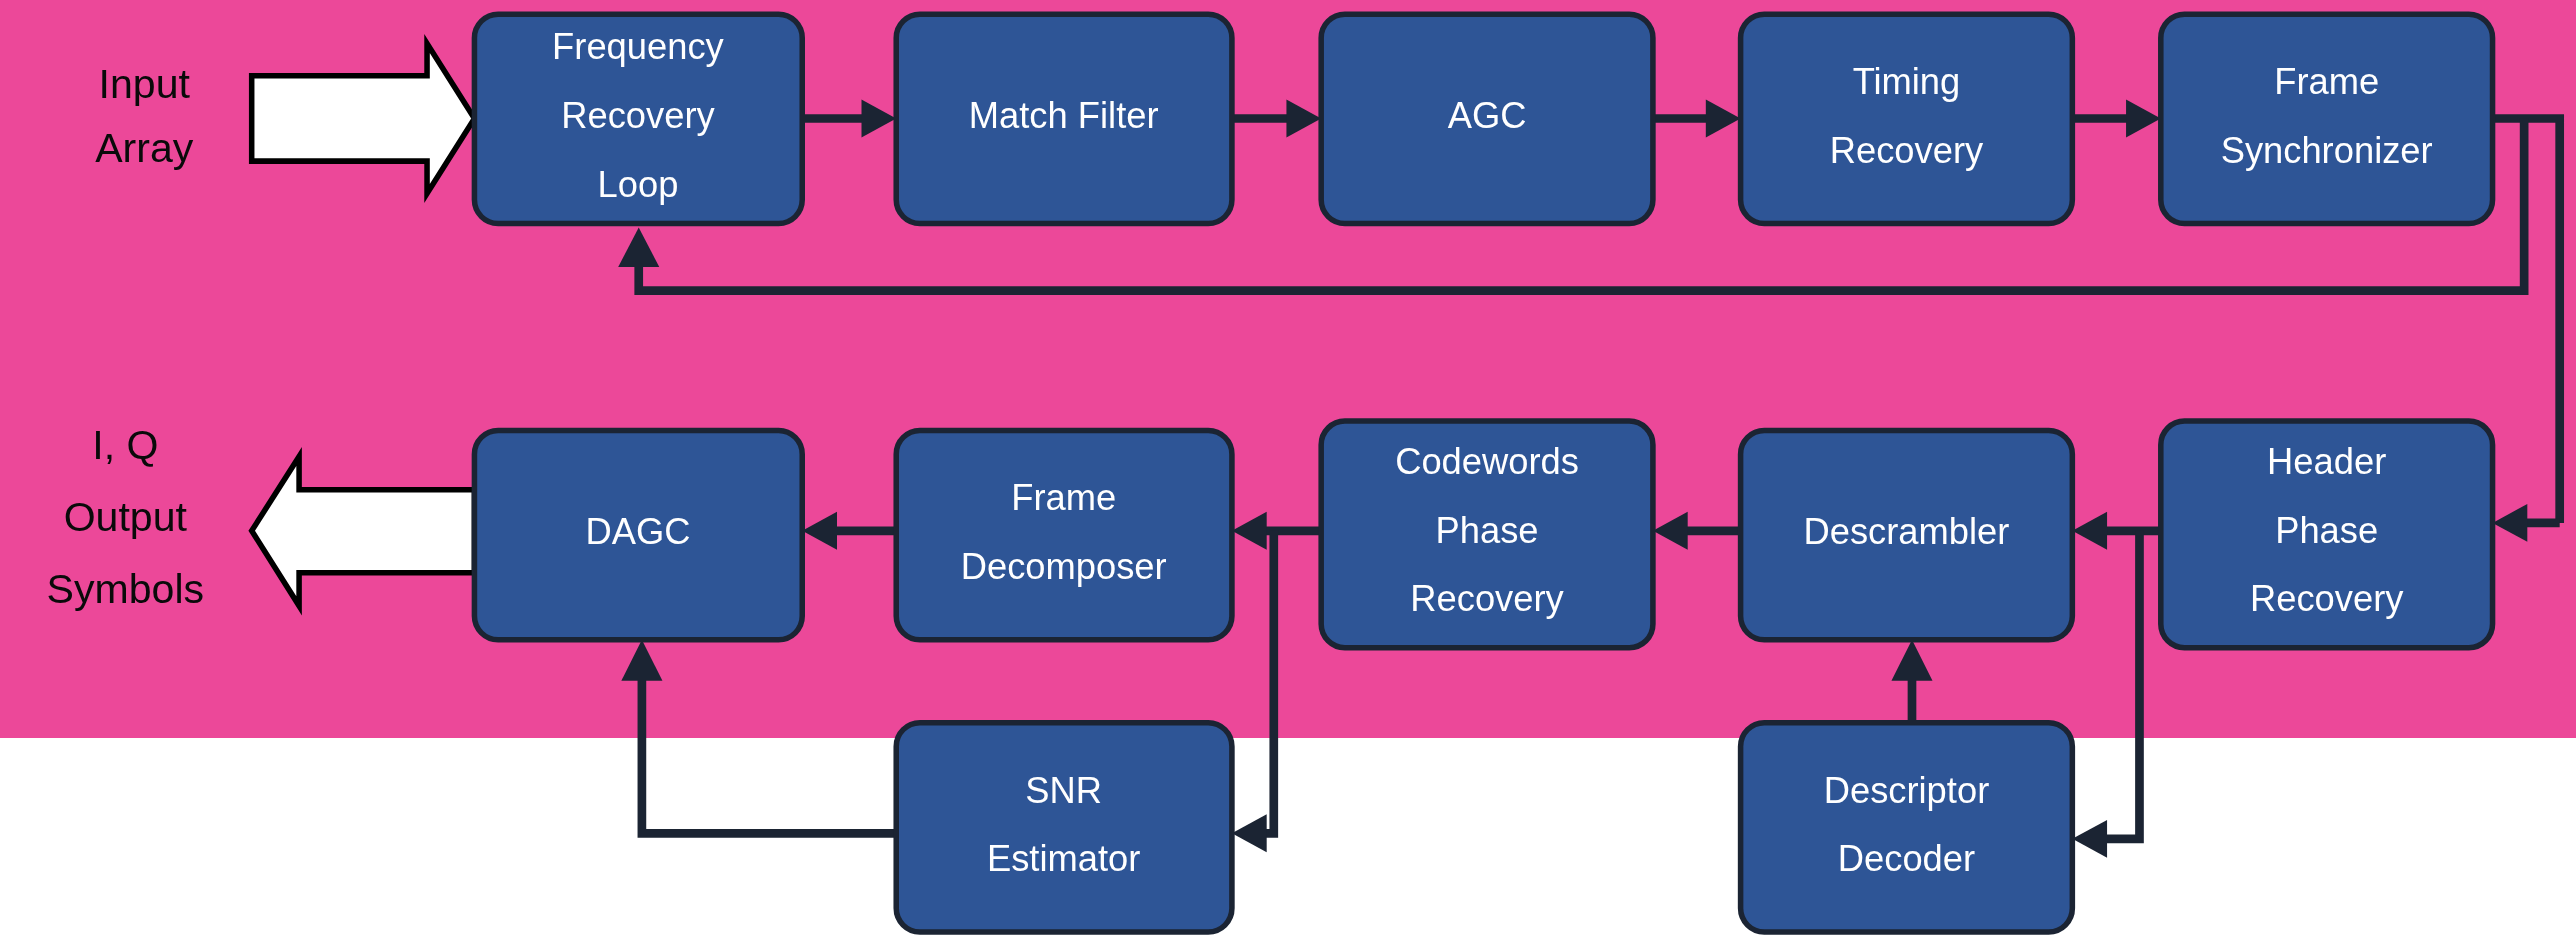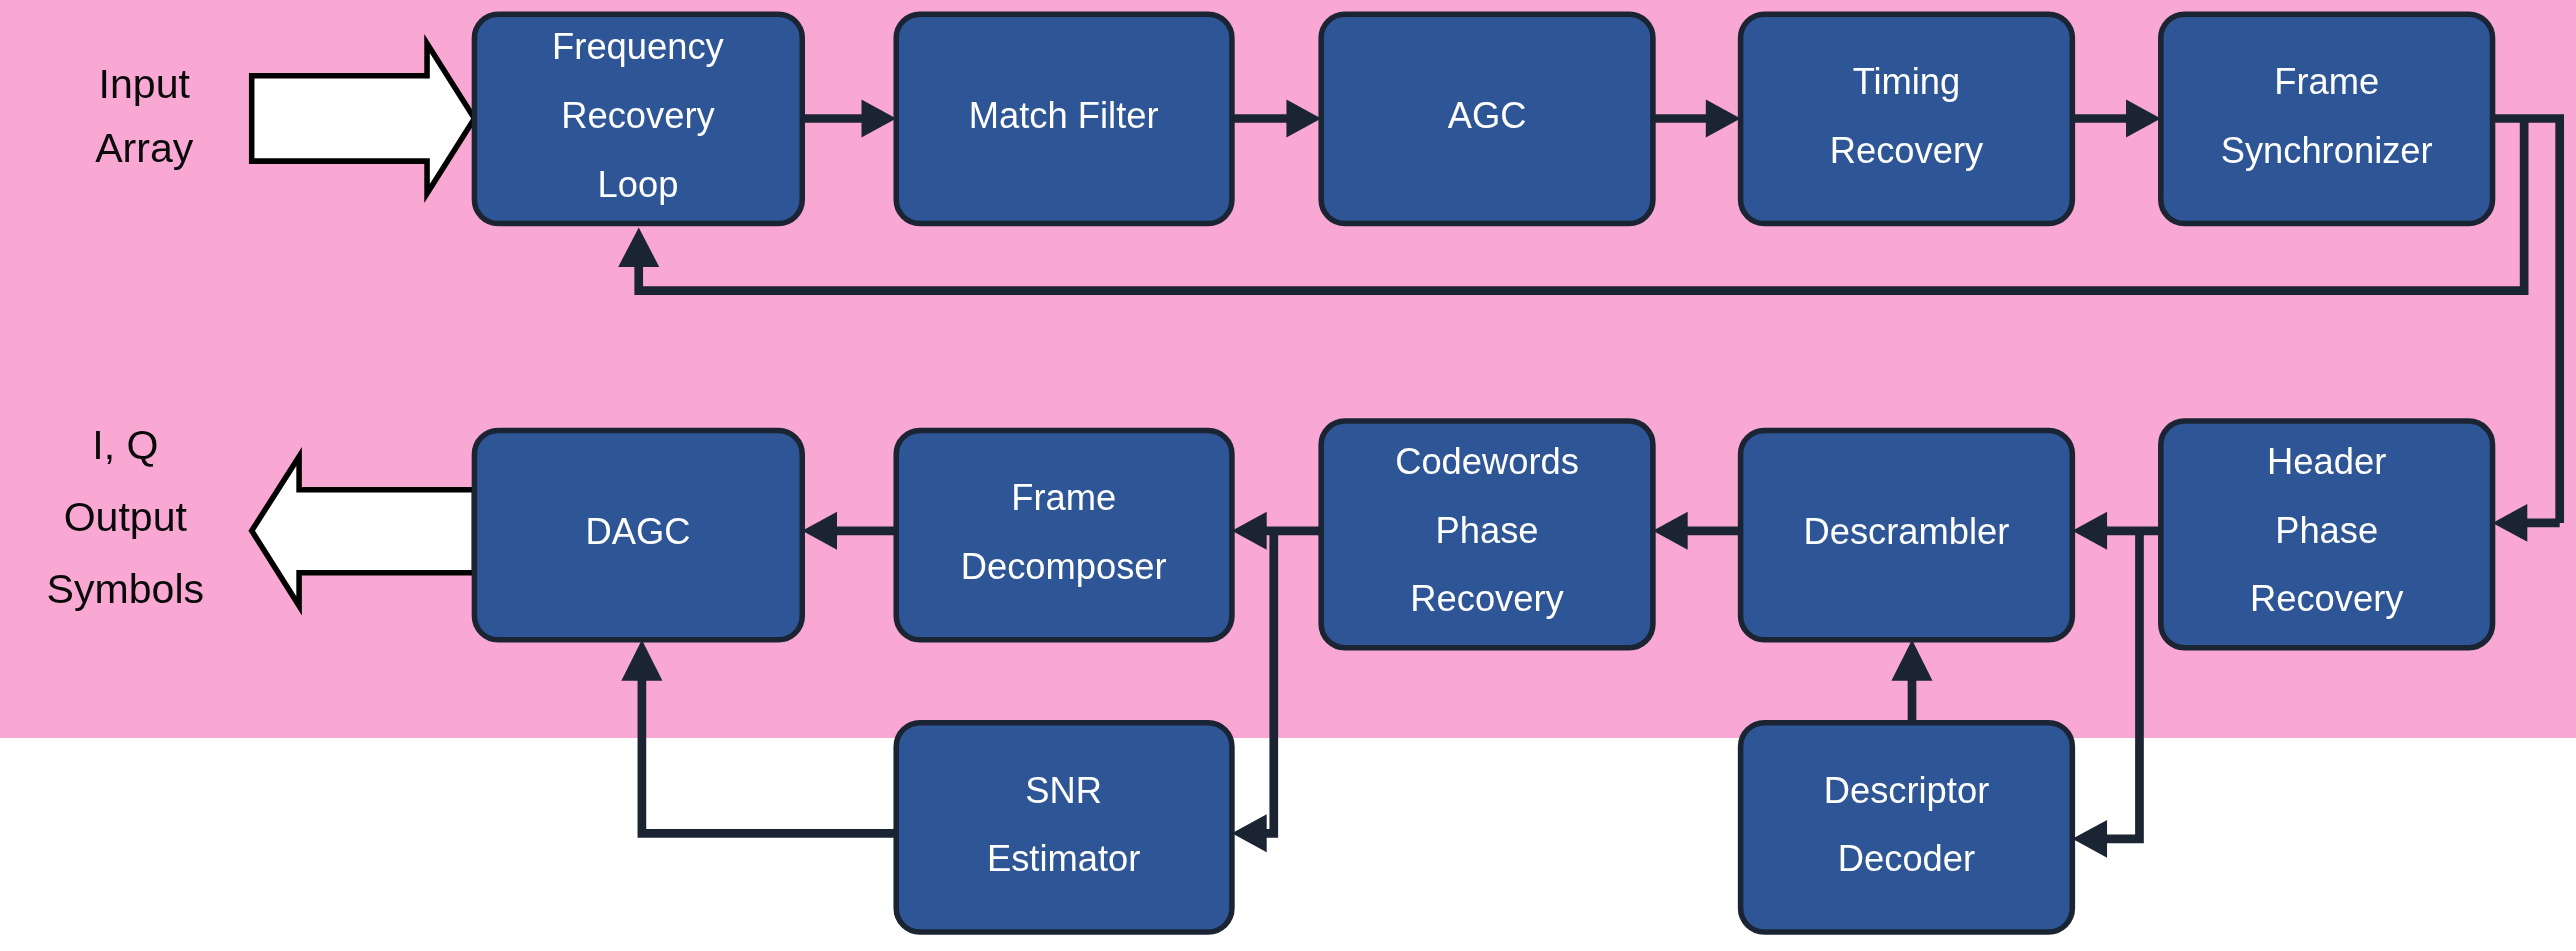--- a/index.html
+++ b/index.html
@@ -1,18 +1,18 @@
 <!DOCTYPE html>
 <html style="font-size:12.6px"><head>
 <meta charset="utf-8">
 <style>
   html,body{margin:0;padding:0;background:#ffffff;}
   body{width:2576px;height:951px;overflow:hidden;
        font-family:"Liberation Sans", sans-serif;}
-  #stage{position:relative;width:2576px;height:738px;background:#f9a8d4;}
+  #stage{position:relative;width:2576px;height:738px;background:#ec4899;}
   svg#diagram{position:absolute;left:0;top:0;width:2576px;height:951px;display:block;}
   .blk-rect{fill:#2E5596;stroke:#1B2433;stroke-width:7;}
   .blk-label{fill:#ffffff;font-family:"Liberation Sans",sans-serif;font-size:46px;
              text-anchor:middle;dominant-baseline:middle;}
   .io-label{fill:#0a0a0a;font-family:"Liberation Sans",sans-serif;font-size:52px;
             text-anchor:middle;dominant-baseline:middle;}
   .conn{stroke:#1B2433;stroke-width:11;fill:none;stroke-linecap:butt;stroke-linejoin:miter;}
   .conn-head{fill:#1B2433;stroke:none;}
   .blockarrow{fill:#ffffff;stroke:#000000;stroke-width:7;stroke-linejoin:miter;}
 </style>

